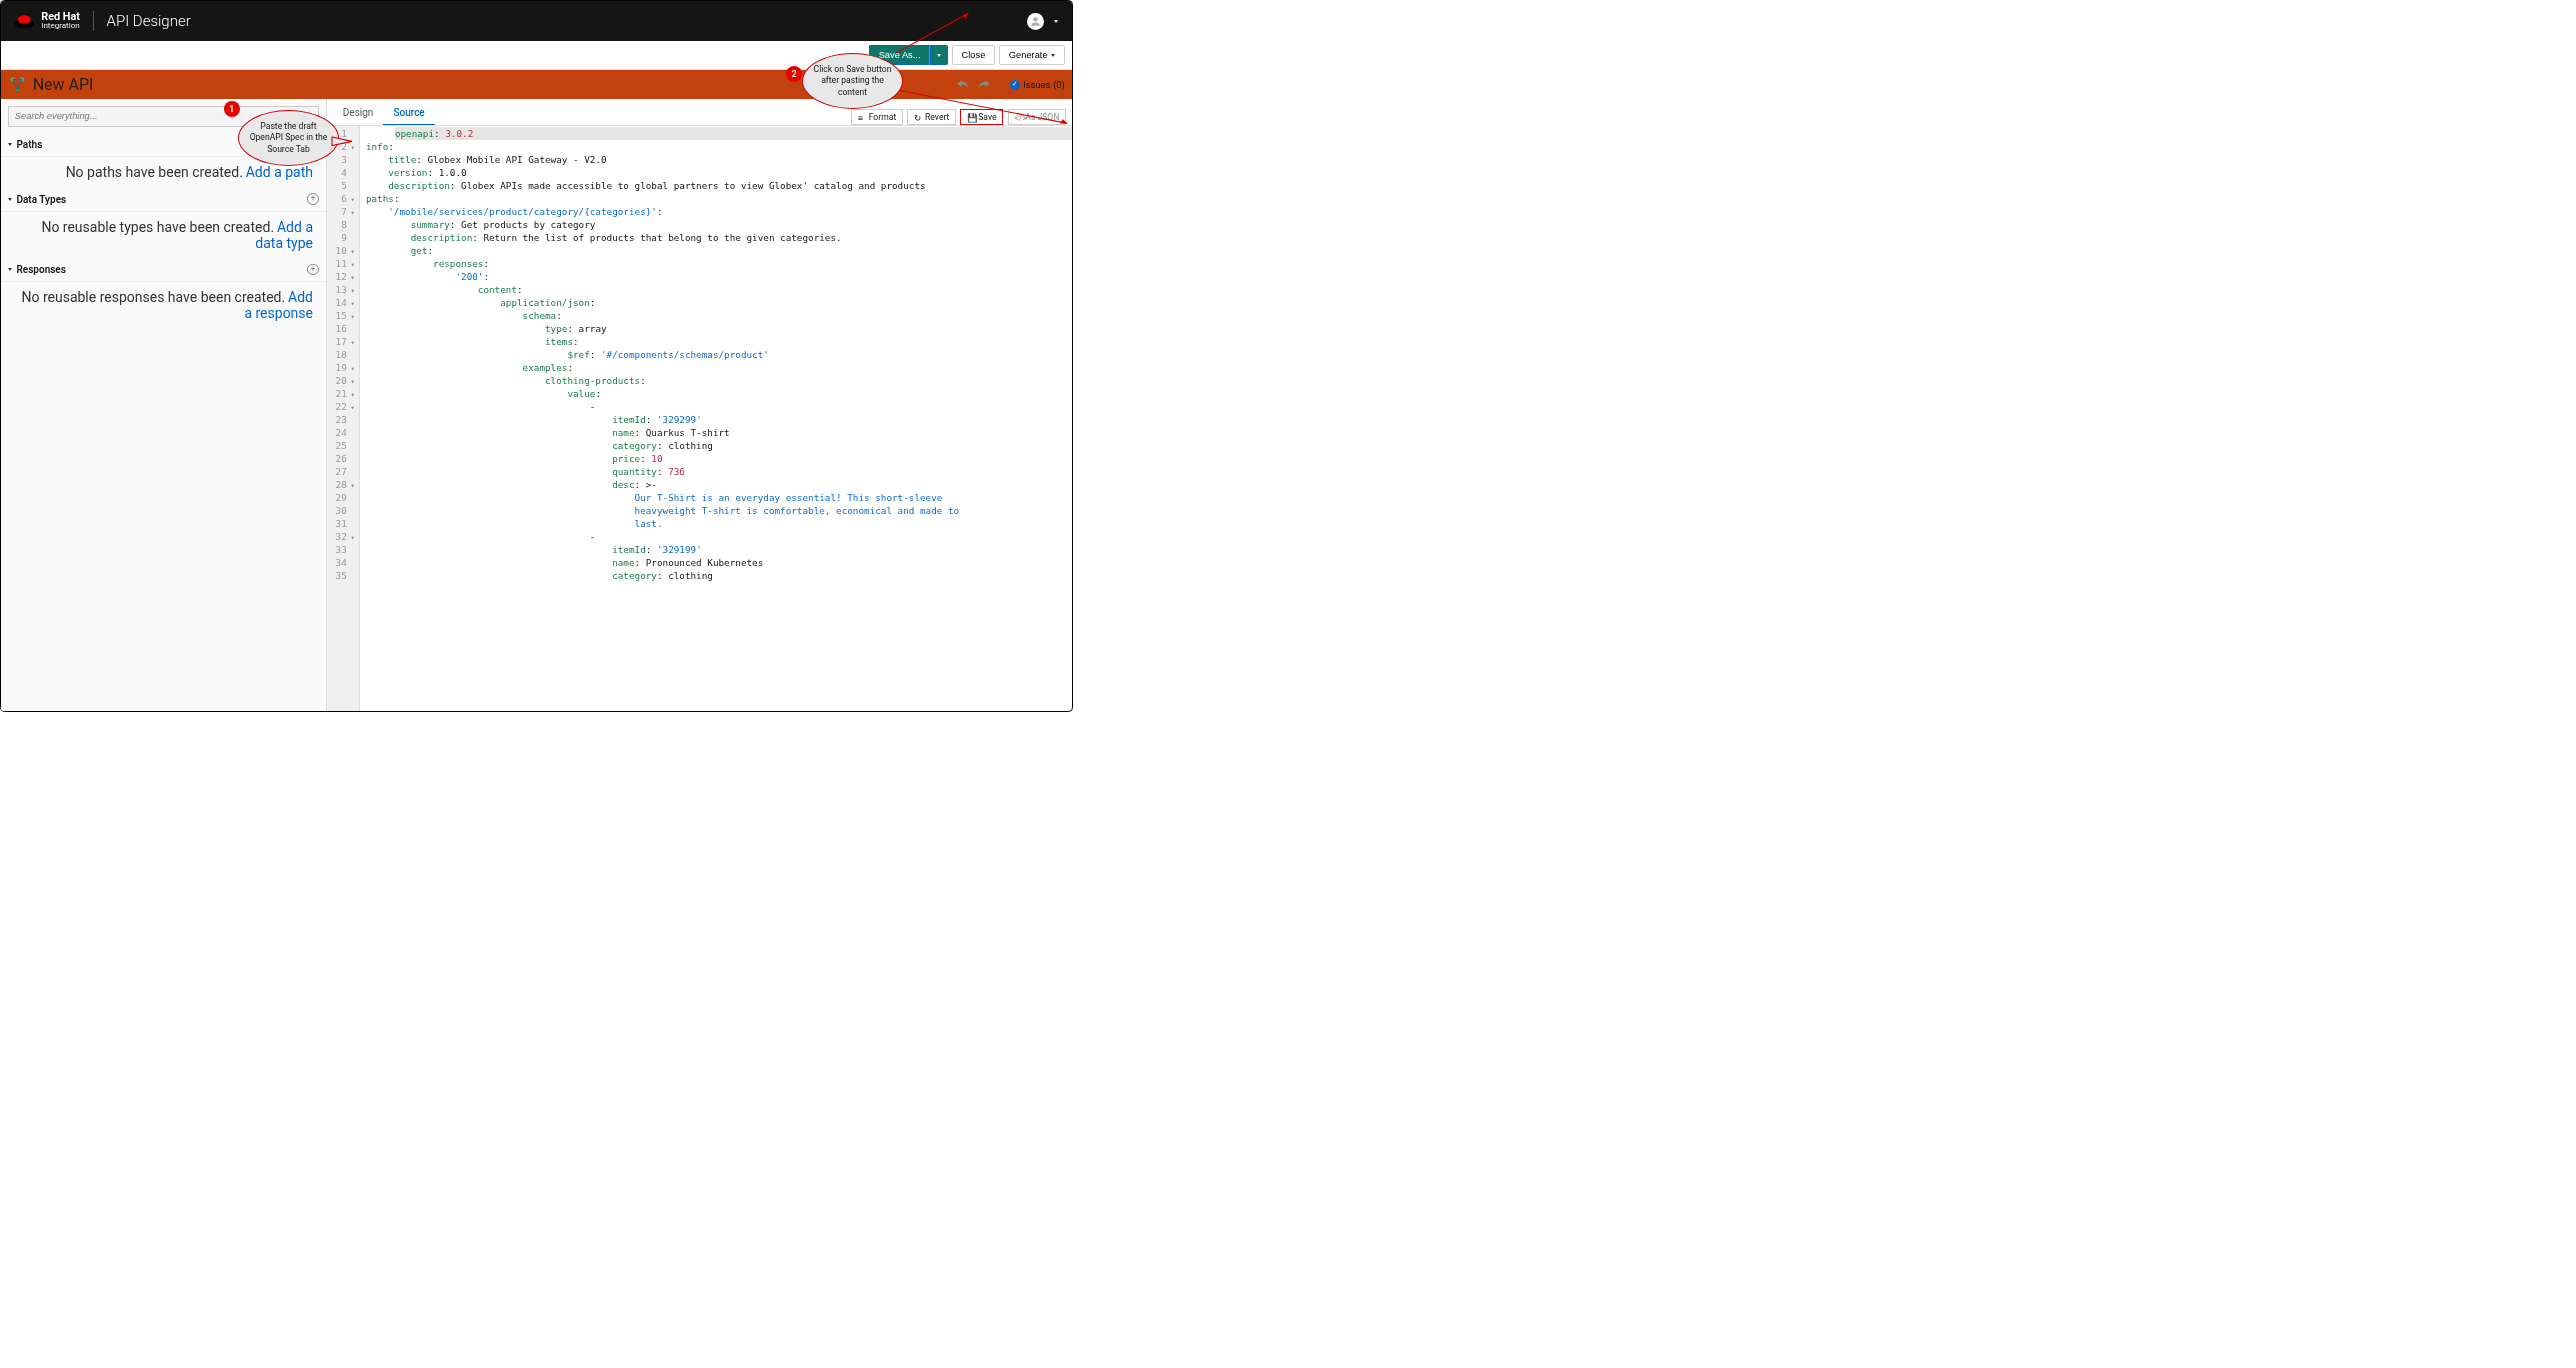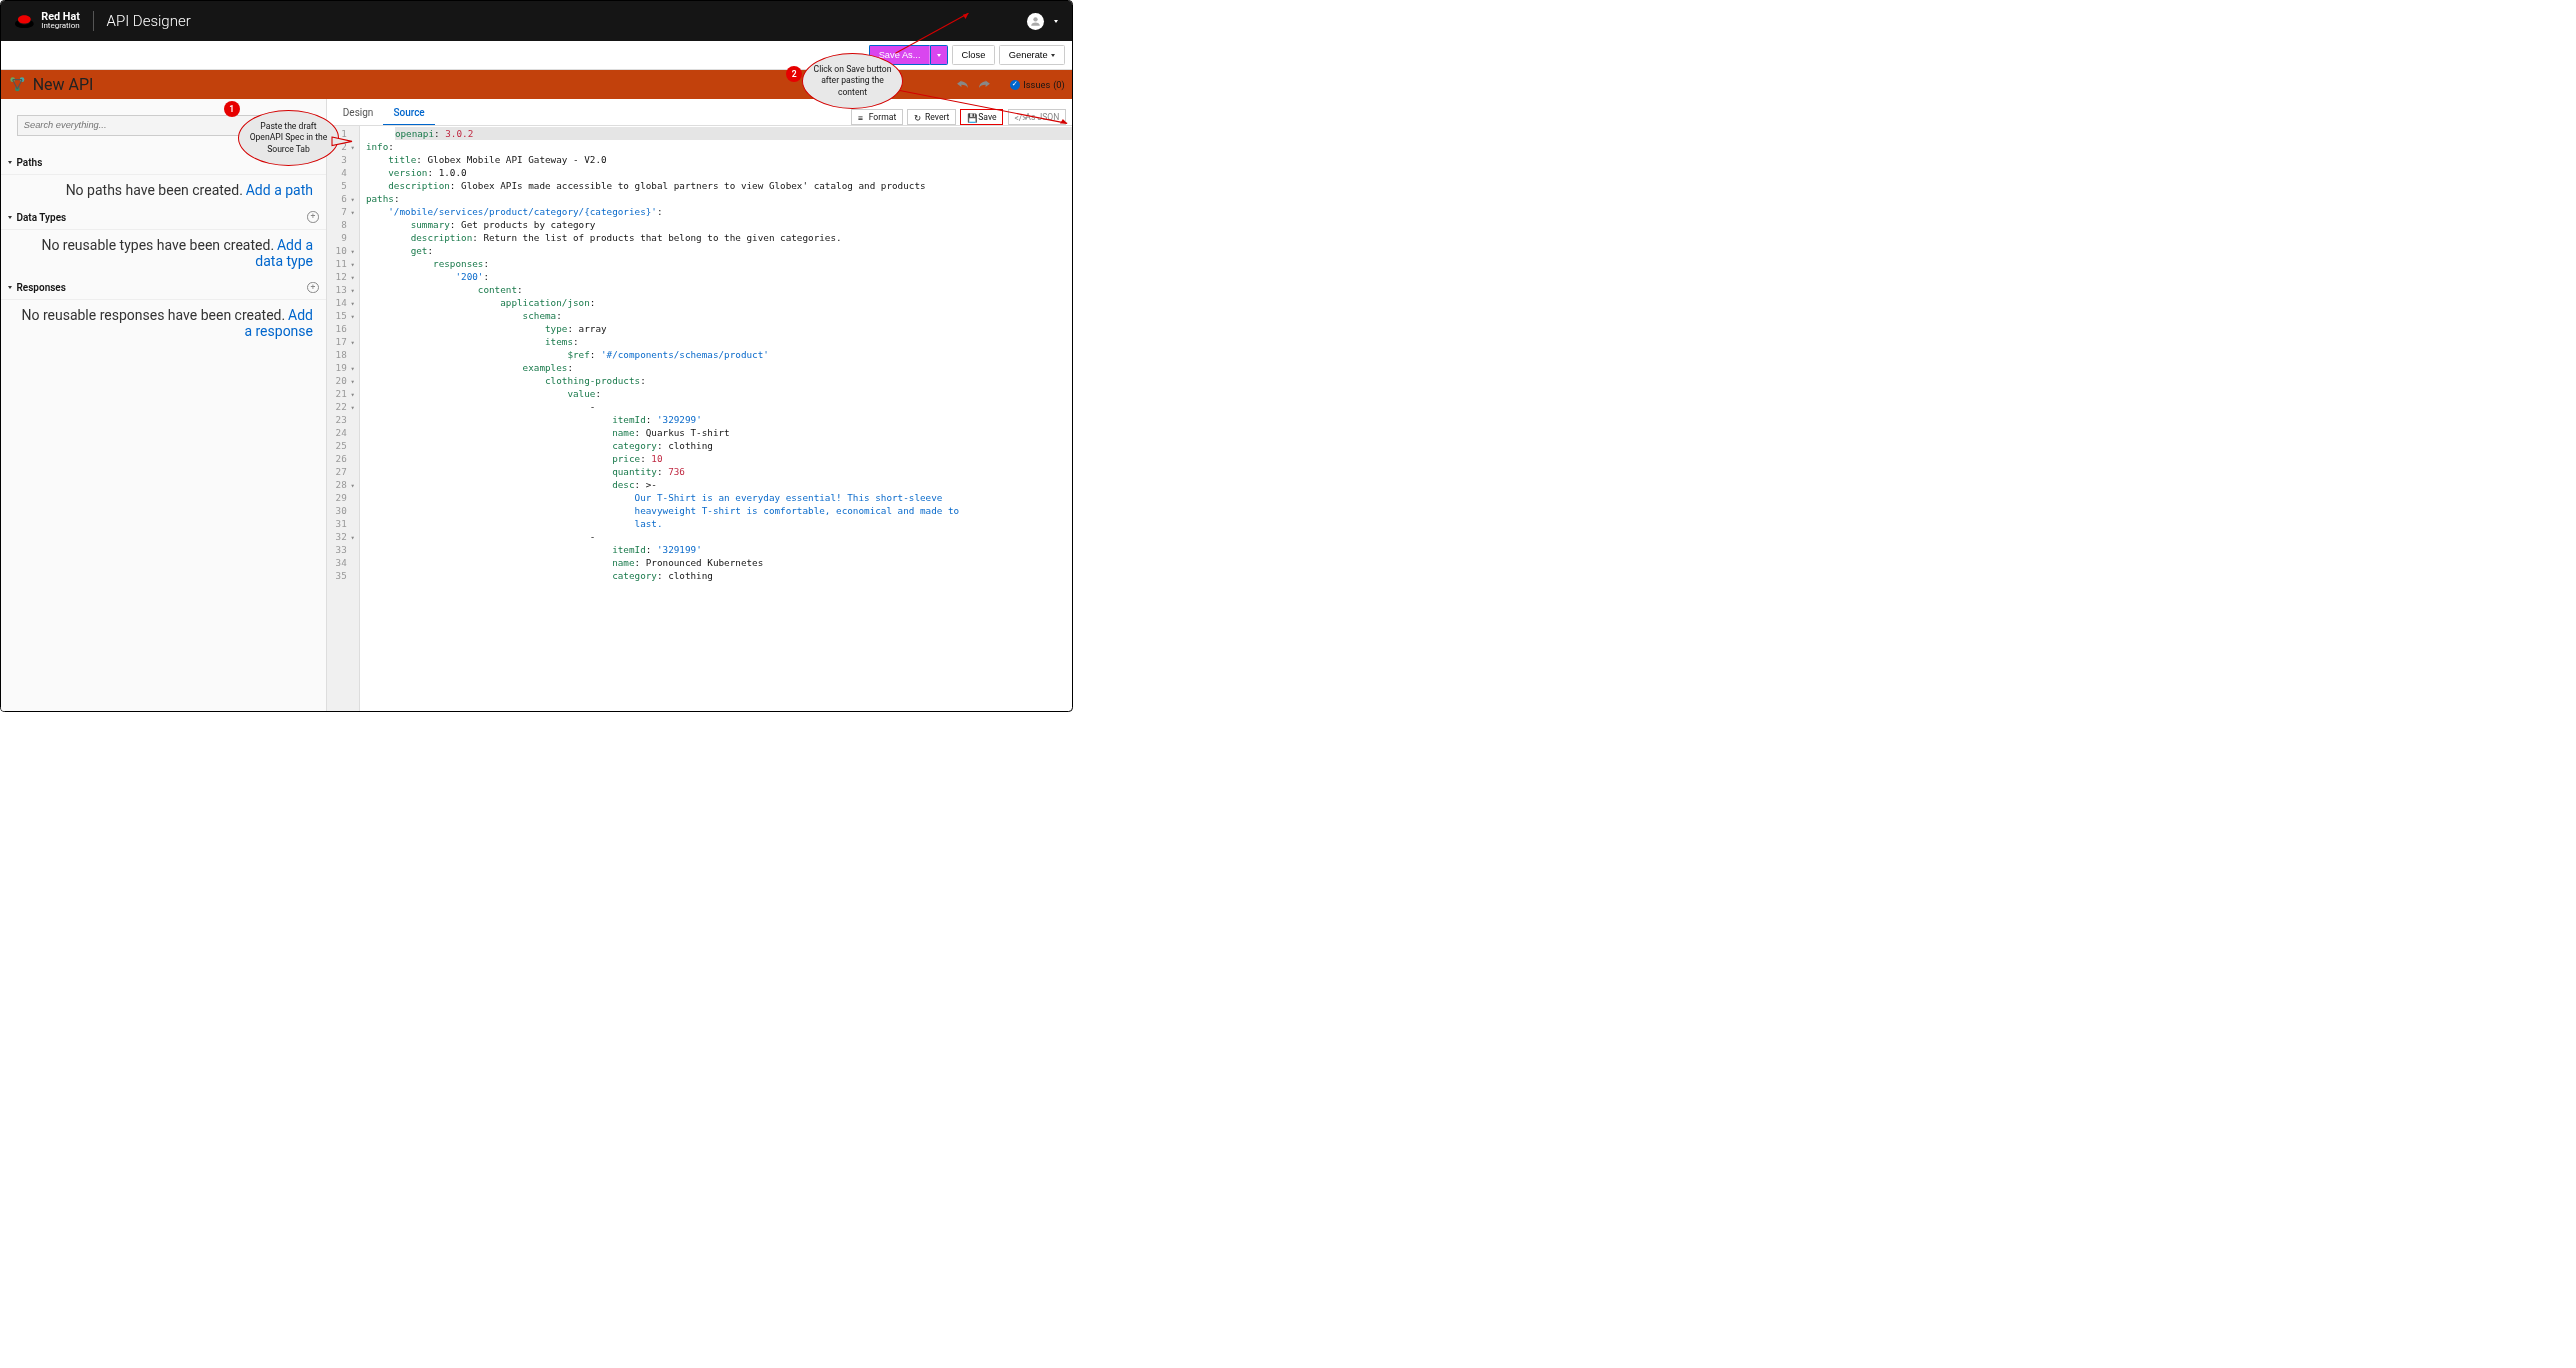--- a/index.html
+++ b/index.html
@@ -17,21 +17,21 @@
 .sep { width: 0.7px; height: 20px; background: #555; margin: 0 13px; }
 .product { font-size: 15px; font-weight: 300; }
 .header-right { margin-left: auto; display: flex; align-items: center; gap: 7.2px; }
 .avatar { width: 17px; height: 17px; background: #fff; border-radius: 50%; display: flex; align-items: center; justify-content: center; }
 .avatar svg { width: 13px; height: 13px; fill: #aaa; }
 .caret { width: 0; height: 0; border-left: 2.9px solid transparent; border-right: 2.9px solid transparent; border-top: 3.6px solid #fff; margin-left: 2.9px; }
 
 
 .toolbar { height: 29px; border-bottom: 0.7px solid #ddd; display: flex; align-items: center; justify-content: flex-end; padding: 0 7.2px; gap: 4.3px; background: #fff; }
 .btn { padding: 3.6px 8.6px; border: 0.7px solid #ccc; background: #fff; border-radius: 1.4px; cursor: pointer; font-size: 9.3px; display: inline-flex; align-items: center; gap: 3.6px; }
-.btn-primary { background: #d946ef; color: #fff; border-color: #0066cc; }
+.btn-primary { background: #0f766e; color: #fff; border-color: #0066cc; }
 .btn-group { display: flex; }
 .btn-group .btn:first-child { border-top-right-radius: 0; border-bottom-right-radius: 0; border-right: 0.7px solid rgba(255,255,255,0.3); }
 .btn-group .btn:last-child { border-top-left-radius: 0; border-bottom-left-radius: 0; padding: 3.6px 5.8px; }
 .caret-w { width: 0; height: 0; border-left: 2.9px solid transparent; border-right: 2.9px solid transparent; border-top: 3.6px solid #fff; }
 .caret-b { width: 0; height: 0; border-left: 2.9px solid transparent; border-right: 2.9px solid transparent; border-top: 3.6px solid #333; }
 
 
 .titlebar { background: #c2410c; height: 29px; display: flex; align-items: center; padding: 0 7.2px; }
 .title-icon { width: 18.7px; height: 18.7px; margin-right: 5.8px; }
 .title-icon svg { width:100%; height:100%; }
@@ -40,21 +40,21 @@
 .undo-redo svg { width: 13px; height: 11.5px; fill: #888; }
 .issues { font-size: 9.3px; display: inline-flex; align-items: center; gap: 2.9px; color: #151515; cursor: pointer; margin-left: 11px;}
 .issues-icon { width: 10px; height: 10px; background: #0066cc; border-radius: 50%; position: relative; }
 .issues-icon::after { content:'✓'; color:#fff; font-size:7.2px; position:absolute; left:1.4px; top:-0.7px; }
 
 
 .main { flex: 1; display: flex; overflow: hidden; }
 
 
 .sidebar { width: 326px; border-right: 0.7px solid #ddd; display: flex; flex-direction: column; background: #fafafa; }
-.search { padding: 16px; }
+.search { padding: 7px; }
 .search input { width: 100%; padding: 4.3px 5.8px; border: 0.7px solid #ccc; font-style: italic; font-size: 9.3px; color: #666; background: #f4f4f4; }
 .section-hdr { display: flex; align-items: center; padding: 5.8px 7.2px; border-bottom: 0.7px solid #eee; cursor:pointer; }
 .section-hdr .chev { width: 0; height: 0; border-left: 2.9px solid transparent; border-right: 2.9px solid transparent; border-top: 3.6px solid #333; margin-right: 4.3px; }
 .section-hdr .lbl { font-weight: 600; font-size: 10px; }
 .section-hdr .plus { margin-left: auto; width:11.5px; height:11.5px; border:0.7px solid #888; border-radius:50%; font-size:8.6px; line-height:9.3px; text-align:center; color:#888; }
 .section-body { padding: 7.2px 13px; font-size: 14px; color: #333; text-align: right; }
 .section-body a { color: #06c; text-decoration: none; margin-left: 2.9px; }
 
 
 .editor-pane { flex: 1; display: flex; flex-direction: column; }

